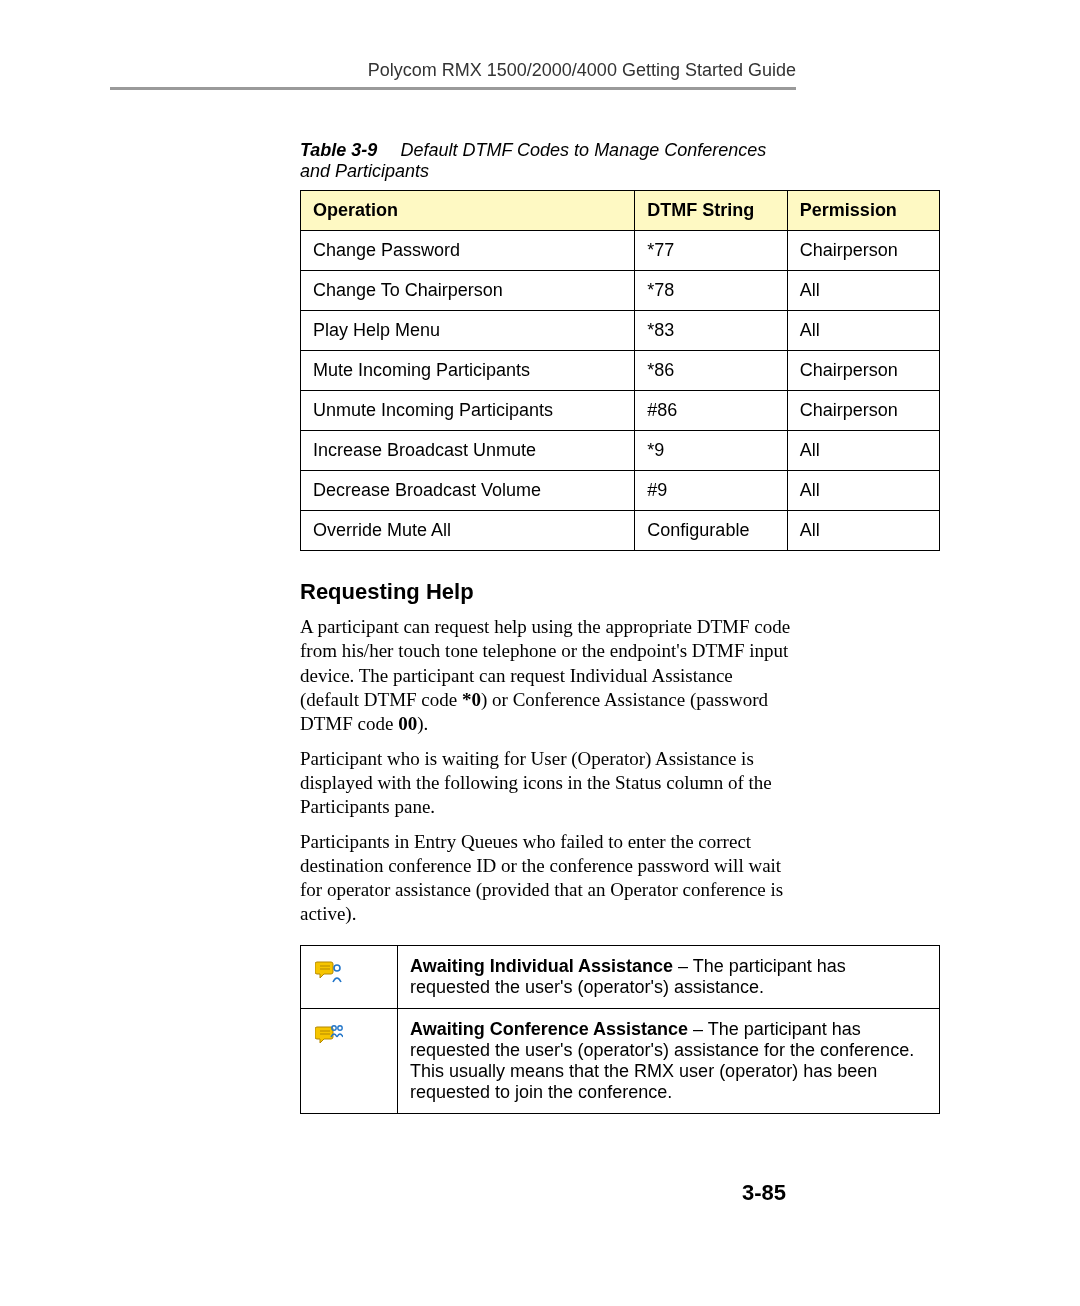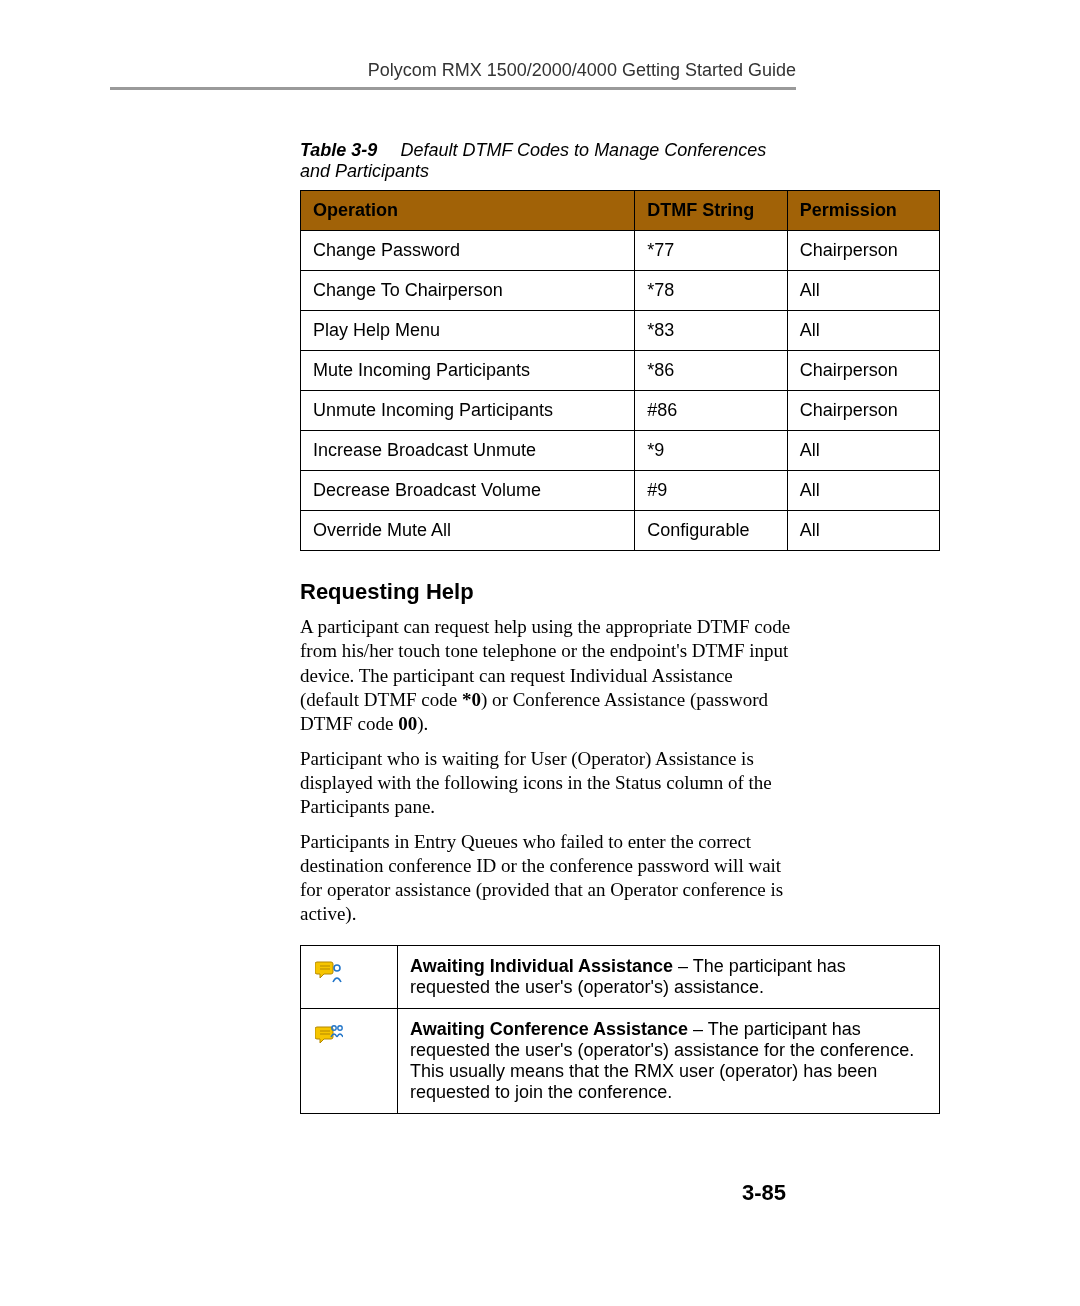--- a/index.html
+++ b/index.html
@@ -48,21 +48,21 @@
     font-size: 18px;
     font-family: Arial, Helvetica, sans-serif;
   }
   table.dtmf th, table.dtmf td {
     border: 1px solid #000;
     padding: 9px 12px;
     text-align: left;
     vertical-align: top;
   }
   table.dtmf th {
-    background: #a16207;
+    background: #fef9c3;
     font-weight: bold;
   }
   .col-op { width: 330px; }
   .col-dtmf { width: 130px; }
   .col-perm { width: 130px; }
   .section-heading {
     font-family: Arial, Helvetica, sans-serif;
     font-weight: bold;
     font-size: 22px;
     margin: 28px 0 10px 0;

